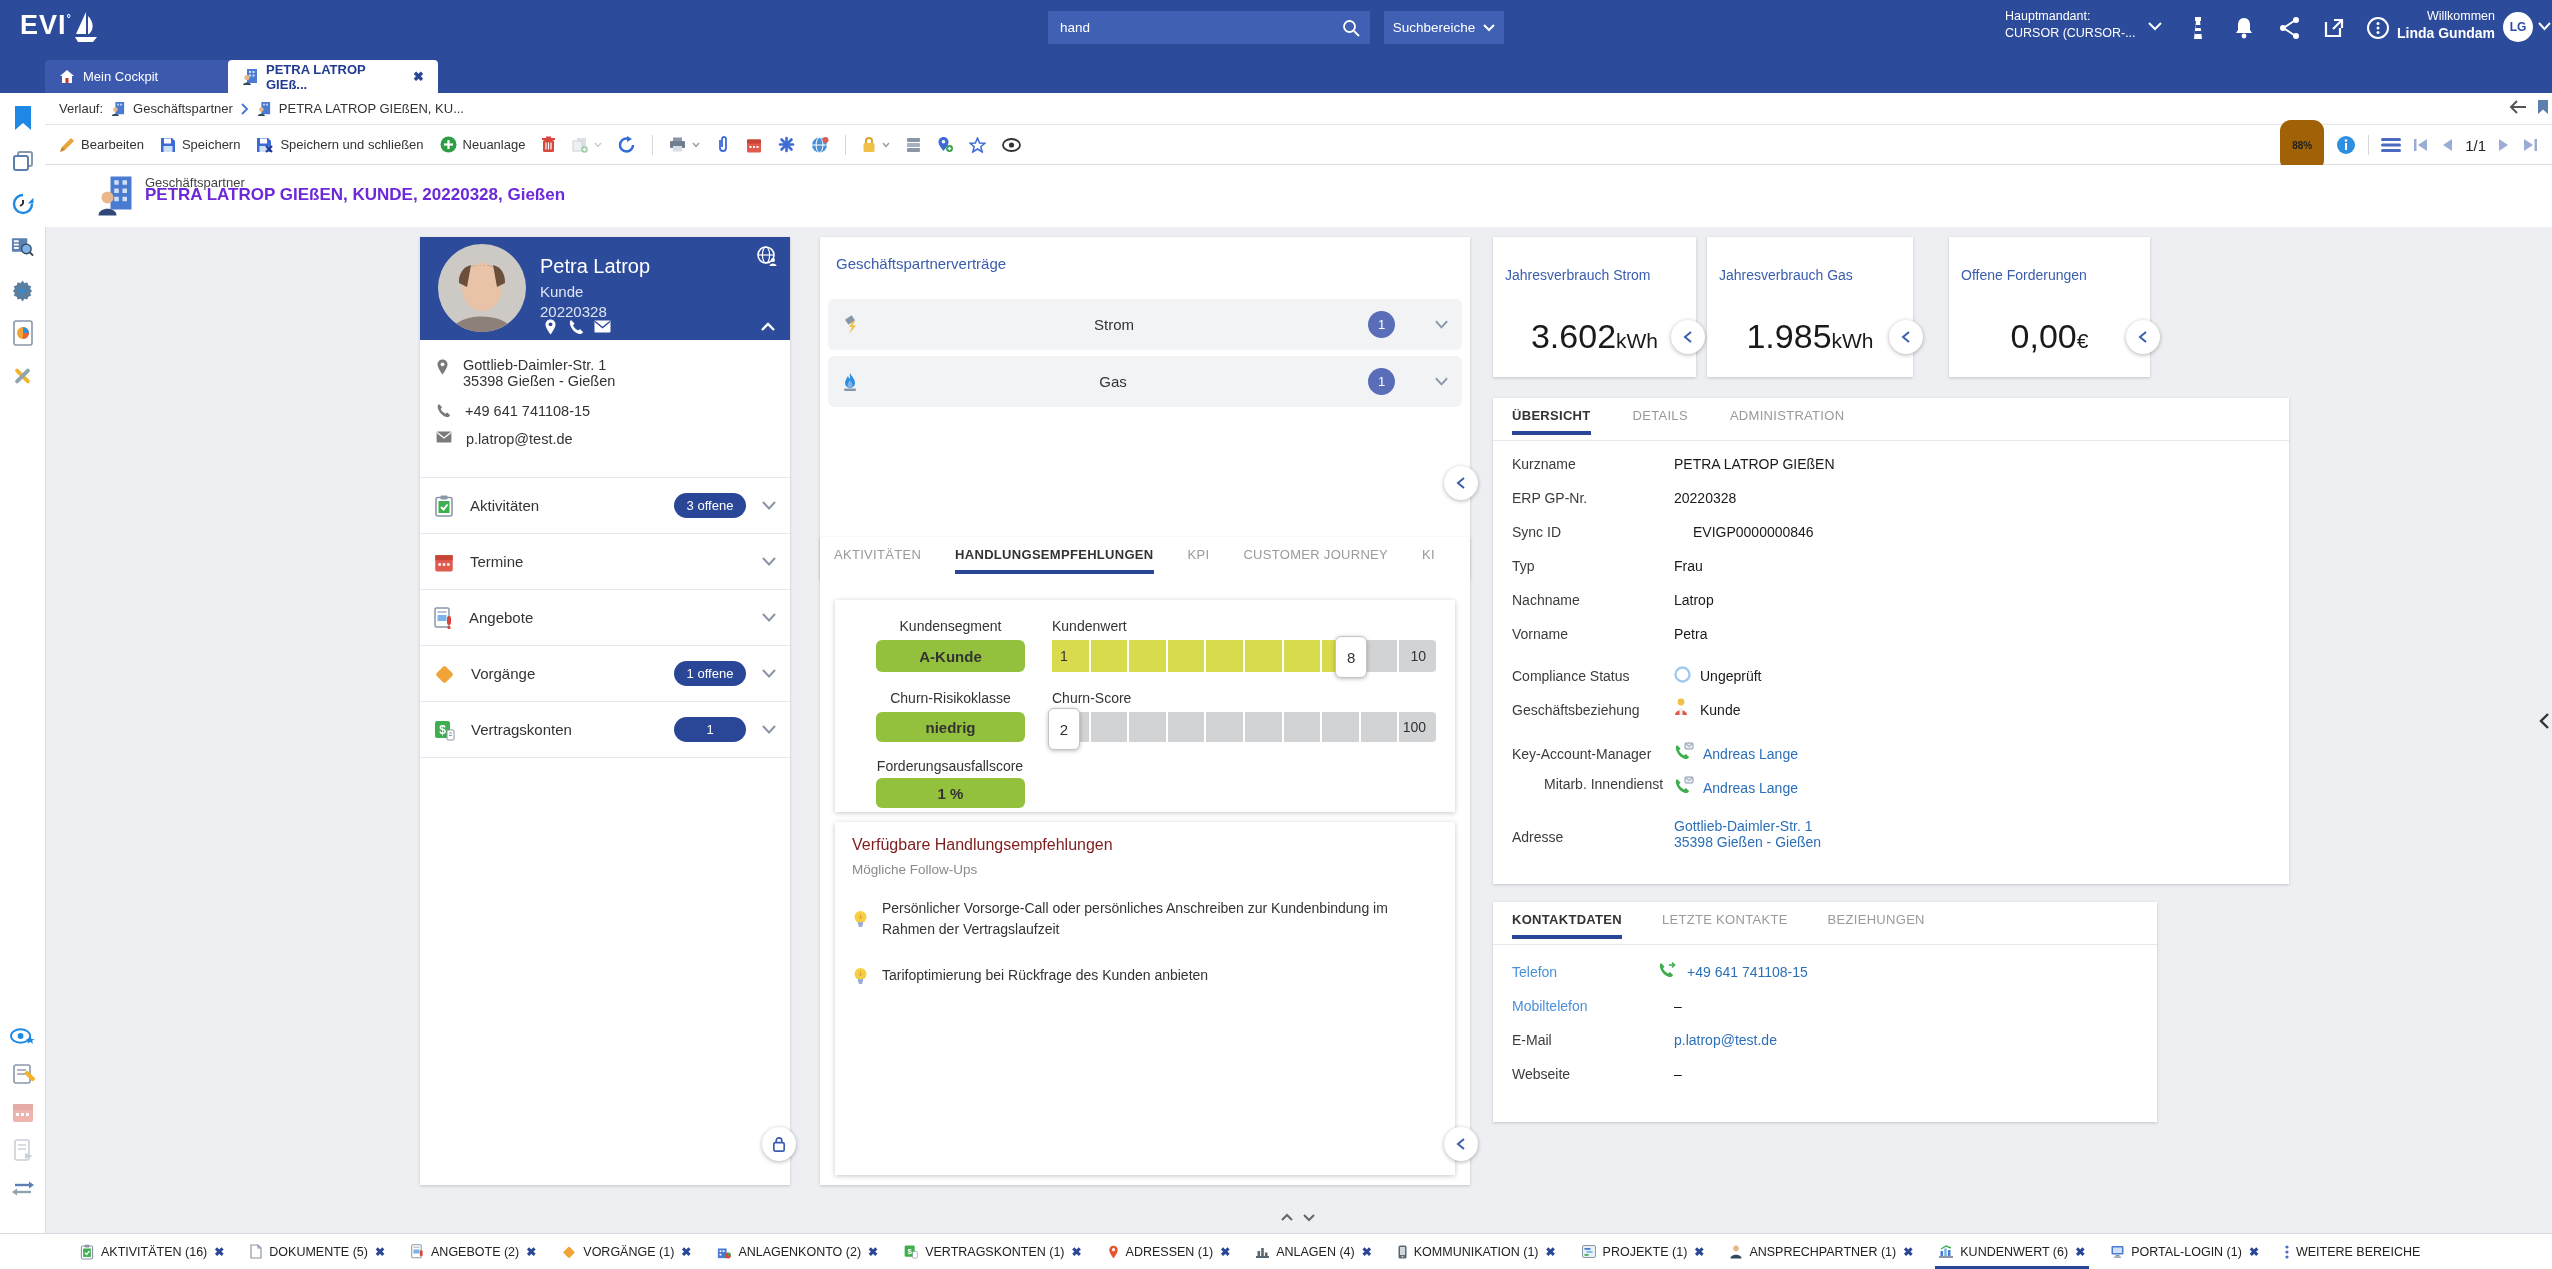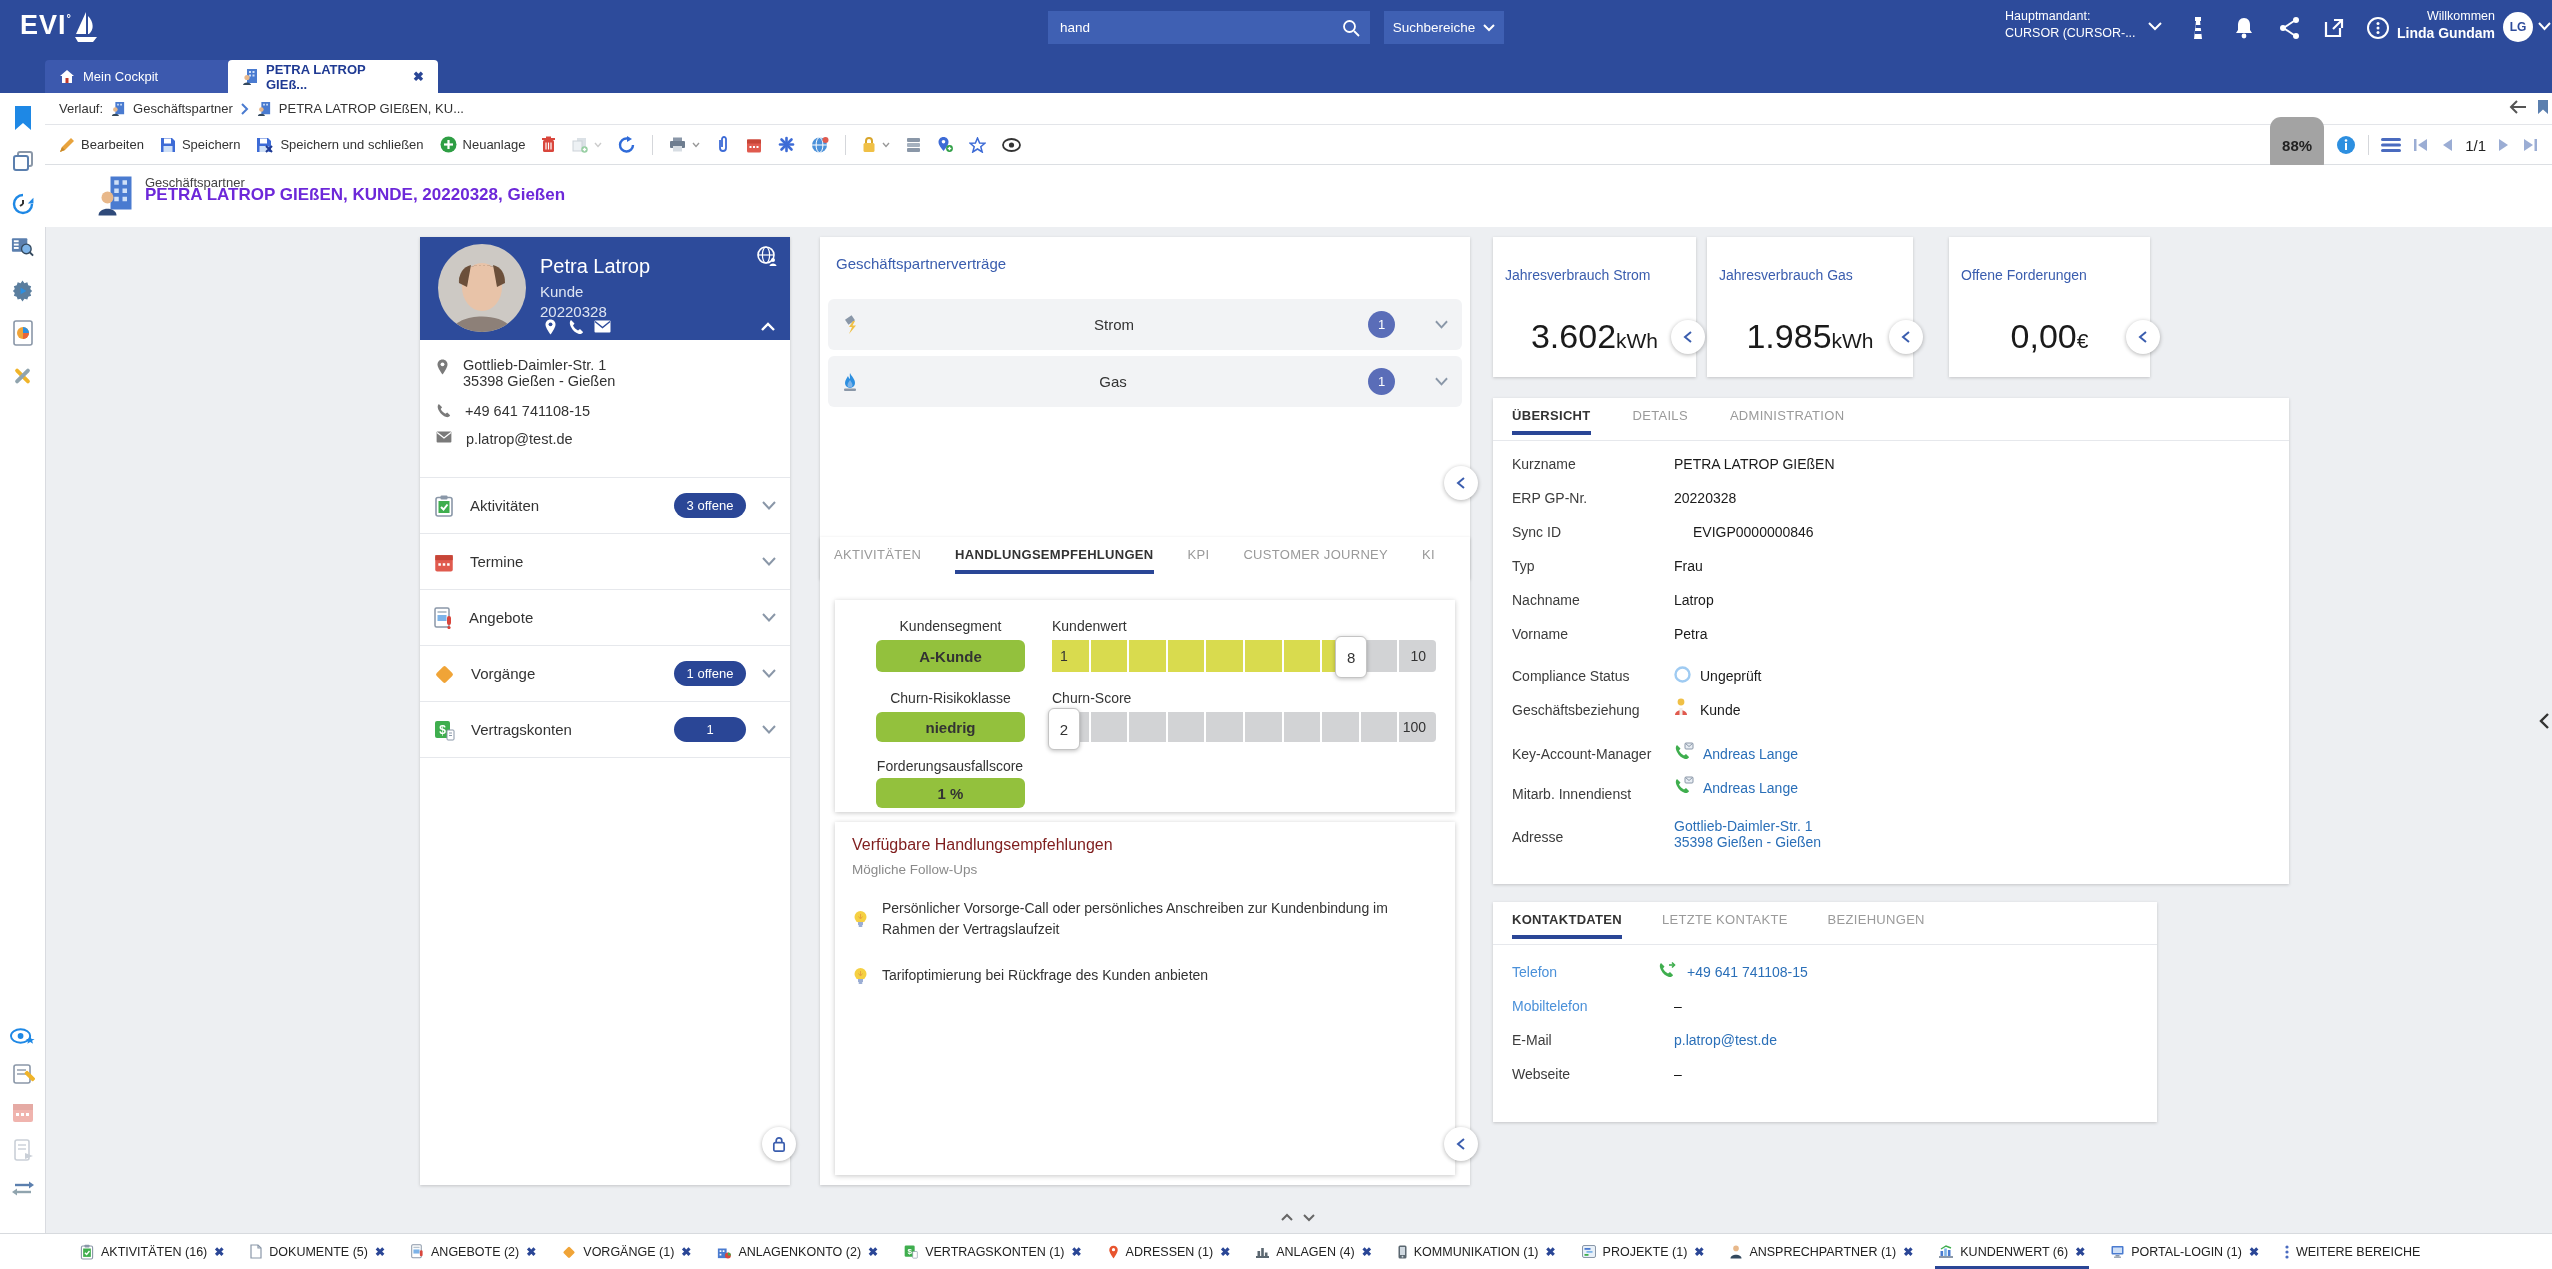--- a/index.html
+++ b/index.html
@@ -32,21 +32,21 @@
   .side-ic{position:absolute;left:10px;width:25px;height:25px;}
 
   
   .crumbrow{left:45px;top:93px;width:2507px;height:32px;background:#fff;border-bottom:1px solid #e3e5e9;display:flex;align-items:center;font-size:13px;color:#333;gap:8px;padding-left:14px;box-sizing:border-box;}
 
   
   .toolbarrow{left:45px;top:125px;width:2507px;height:40px;background:#fff;border-bottom:1px solid #dcdfe3;display:flex;align-items:center;gap:16px;padding-left:14px;box-sizing:border-box;font-size:13px;color:#333;}
   .tb-btn{display:inline-flex;align-items:center;gap:6px;cursor:pointer;white-space:nowrap;}
   .tb-sep{width:1px;height:20px;background:#d5d7db;}
   .tb-right{position:absolute;right:14px;top:0;height:40px;display:flex;align-items:center;gap:12px;}
-  .qbadge{background:#a3a3a3;color:#222;font-weight:bold;font-size:15px;padding:20px 12px;border-radius:11px;}
+  .qbadge{background:#a16207;color:#222;font-weight:bold;font-size:10px;padding:20px 12px;border-radius:11px;}
   .pager{font-size:15px;color:#222;}
 
   
   .recordrow{left:45px;top:165px;width:2507px;height:62px;background:#fff;}
   .rec-kind{left:100px;top:10px;font-size:13px;color:#444;}
   .rec-title{left:100px;top:20px;font-size:17px;font-weight:bold;color:#6d28d9;}
 
   
   .card{position:absolute;background:#fff;box-shadow:0 1px 3px rgba(0,0,0,.18);}
 
@@ -932,21 +932,21 @@
     <div class="f-label" style="top:348px;">Key-Account-Manager</div>
     <span class="abs ic" style="left:181px;top:344px;">
       <svg width="20" height="18" viewBox="0 0 20 18">
           <path d="M3 3 C2 4 1 6 3 10 C5 14 8 16 11 17 C13 17.5 15 16 15 15 L12 12 L10 13.5 C8 12.5 6 10.5 5 8.5 L6.5 6.5 Z" fill="#3fae4e"></path>
           <rect x="11" y="1" width="8" height="6" rx="1" fill="#e8edf3" stroke="#8a97a8"></rect>
           <polyline points="11.5,1.5 15,4.5 18.5,1.5" fill="none" stroke="#8a97a8"></polyline>
         </svg>
       </span>
     <div class="f-value link" style="top:348px;left:210px;">Andreas Lange</div>
 
-    <div class="f-label" style="top:388px;">Mitarb. Innendienst</div>
+    <div class="f-label" style="top:378px;margin-left:32px;">Mitarb. Innendienst</div>
     <span class="abs ic" style="left:181px;top:378px;">
       <svg width="20" height="18" viewBox="0 0 20 18">
           <path d="M3 3 C2 4 1 6 3 10 C5 14 8 16 11 17 C13 17.5 15 16 15 15 L12 12 L10 13.5 C8 12.5 6 10.5 5 8.5 L6.5 6.5 Z" fill="#3fae4e"></path>
           <rect x="11" y="1" width="8" height="6" rx="1" fill="#e8edf3" stroke="#8a97a8"></rect>
           <polyline points="11.5,1.5 15,4.5 18.5,1.5" fill="none" stroke="#8a97a8"></polyline>
         </svg>
       </span>
     <div class="f-value link" style="top:382px;left:210px;">Andreas Lange</div>
 
     <div class="f-label" style="top:431px;">Adresse</div>

